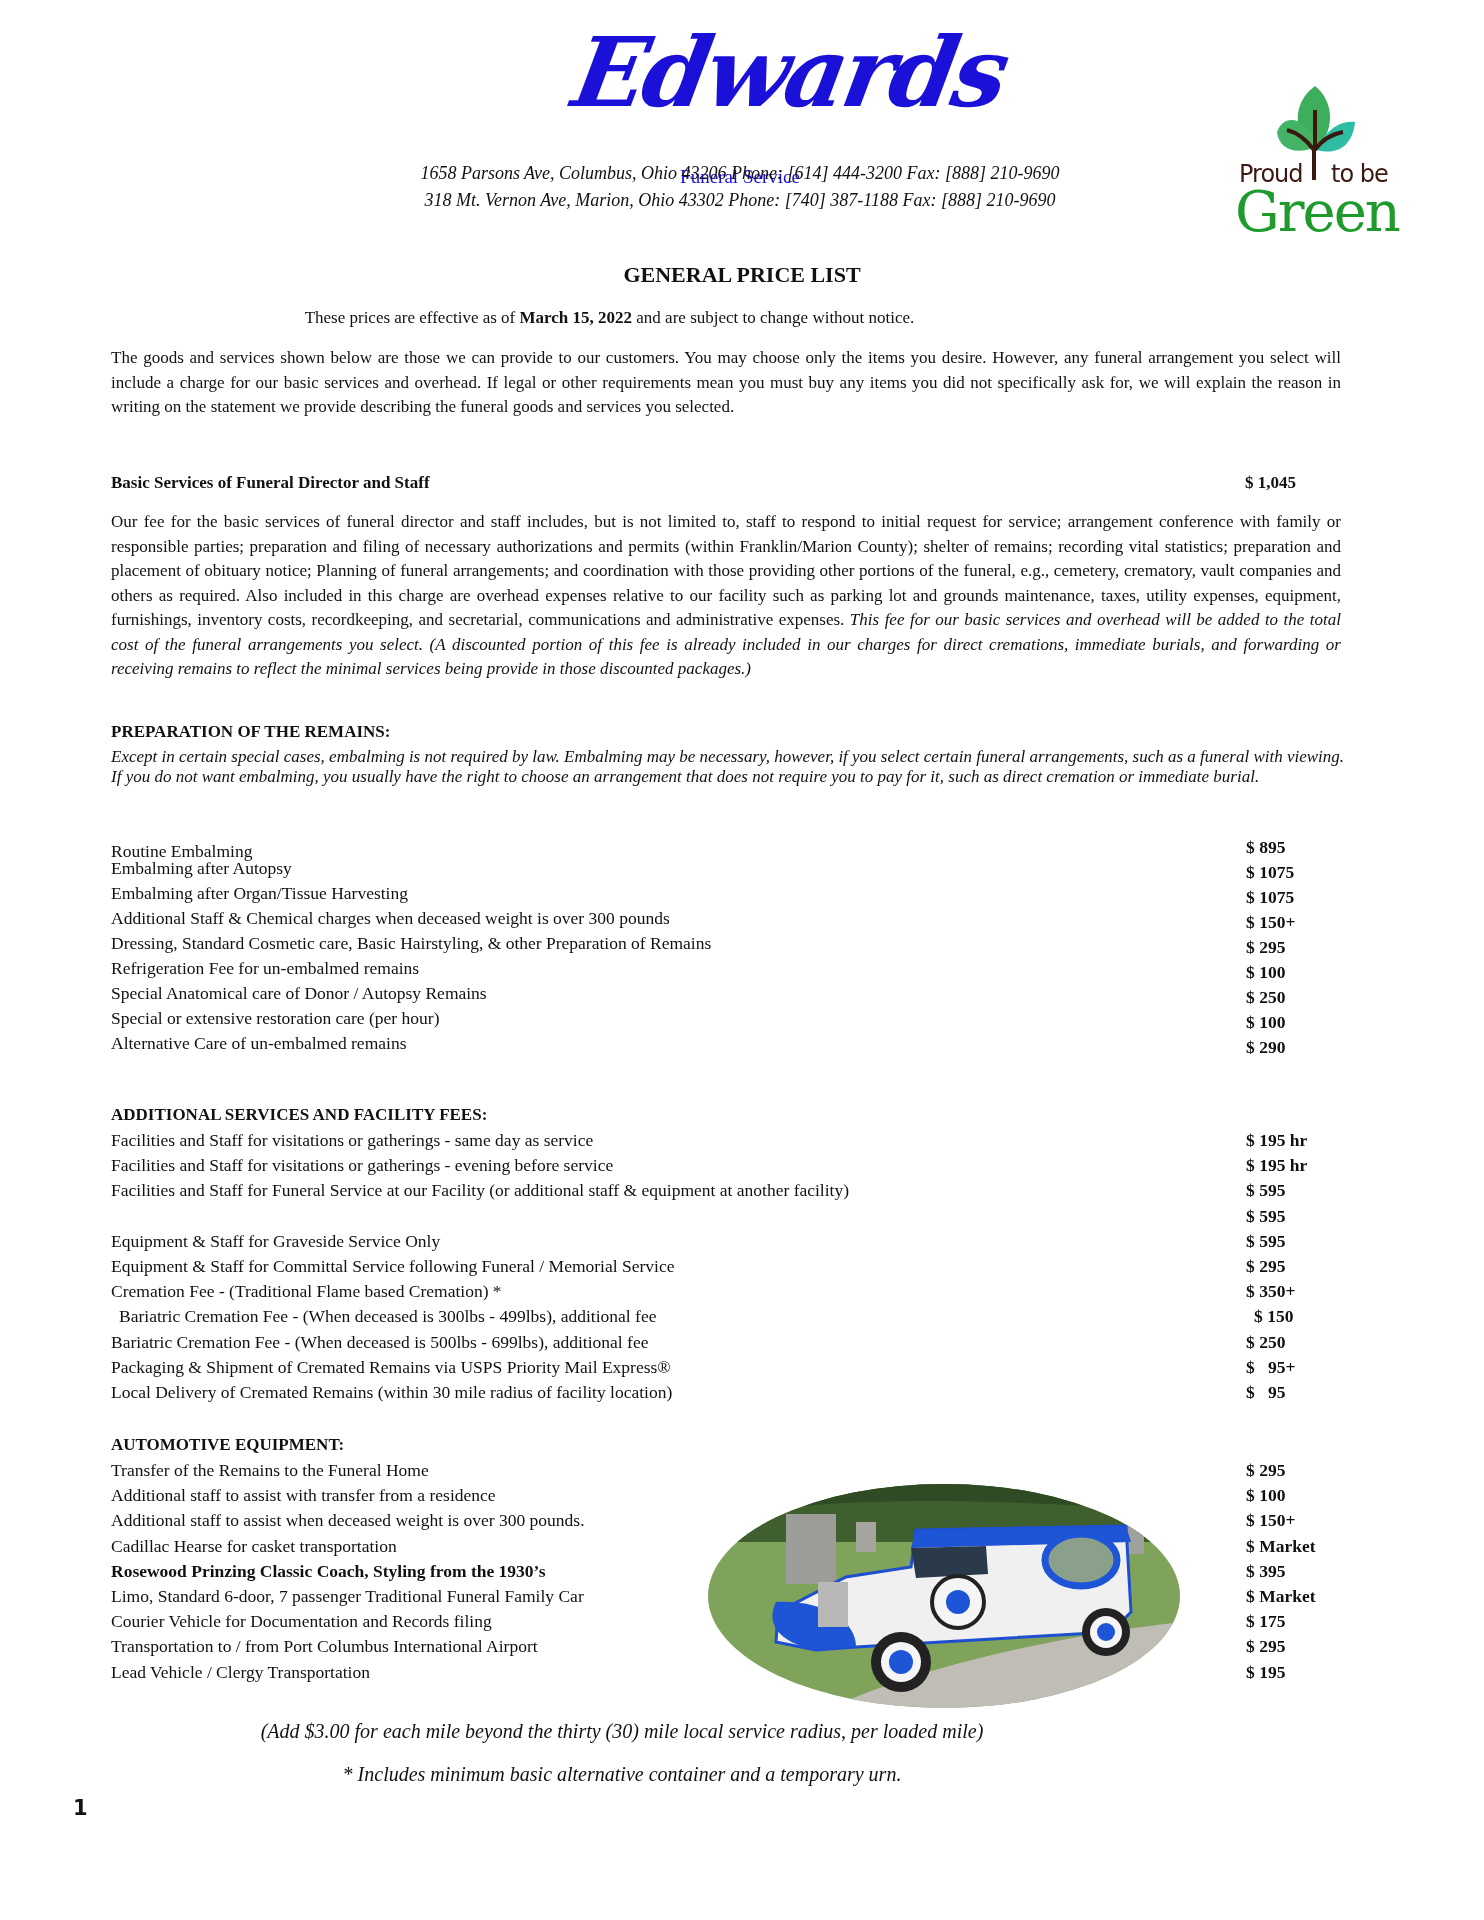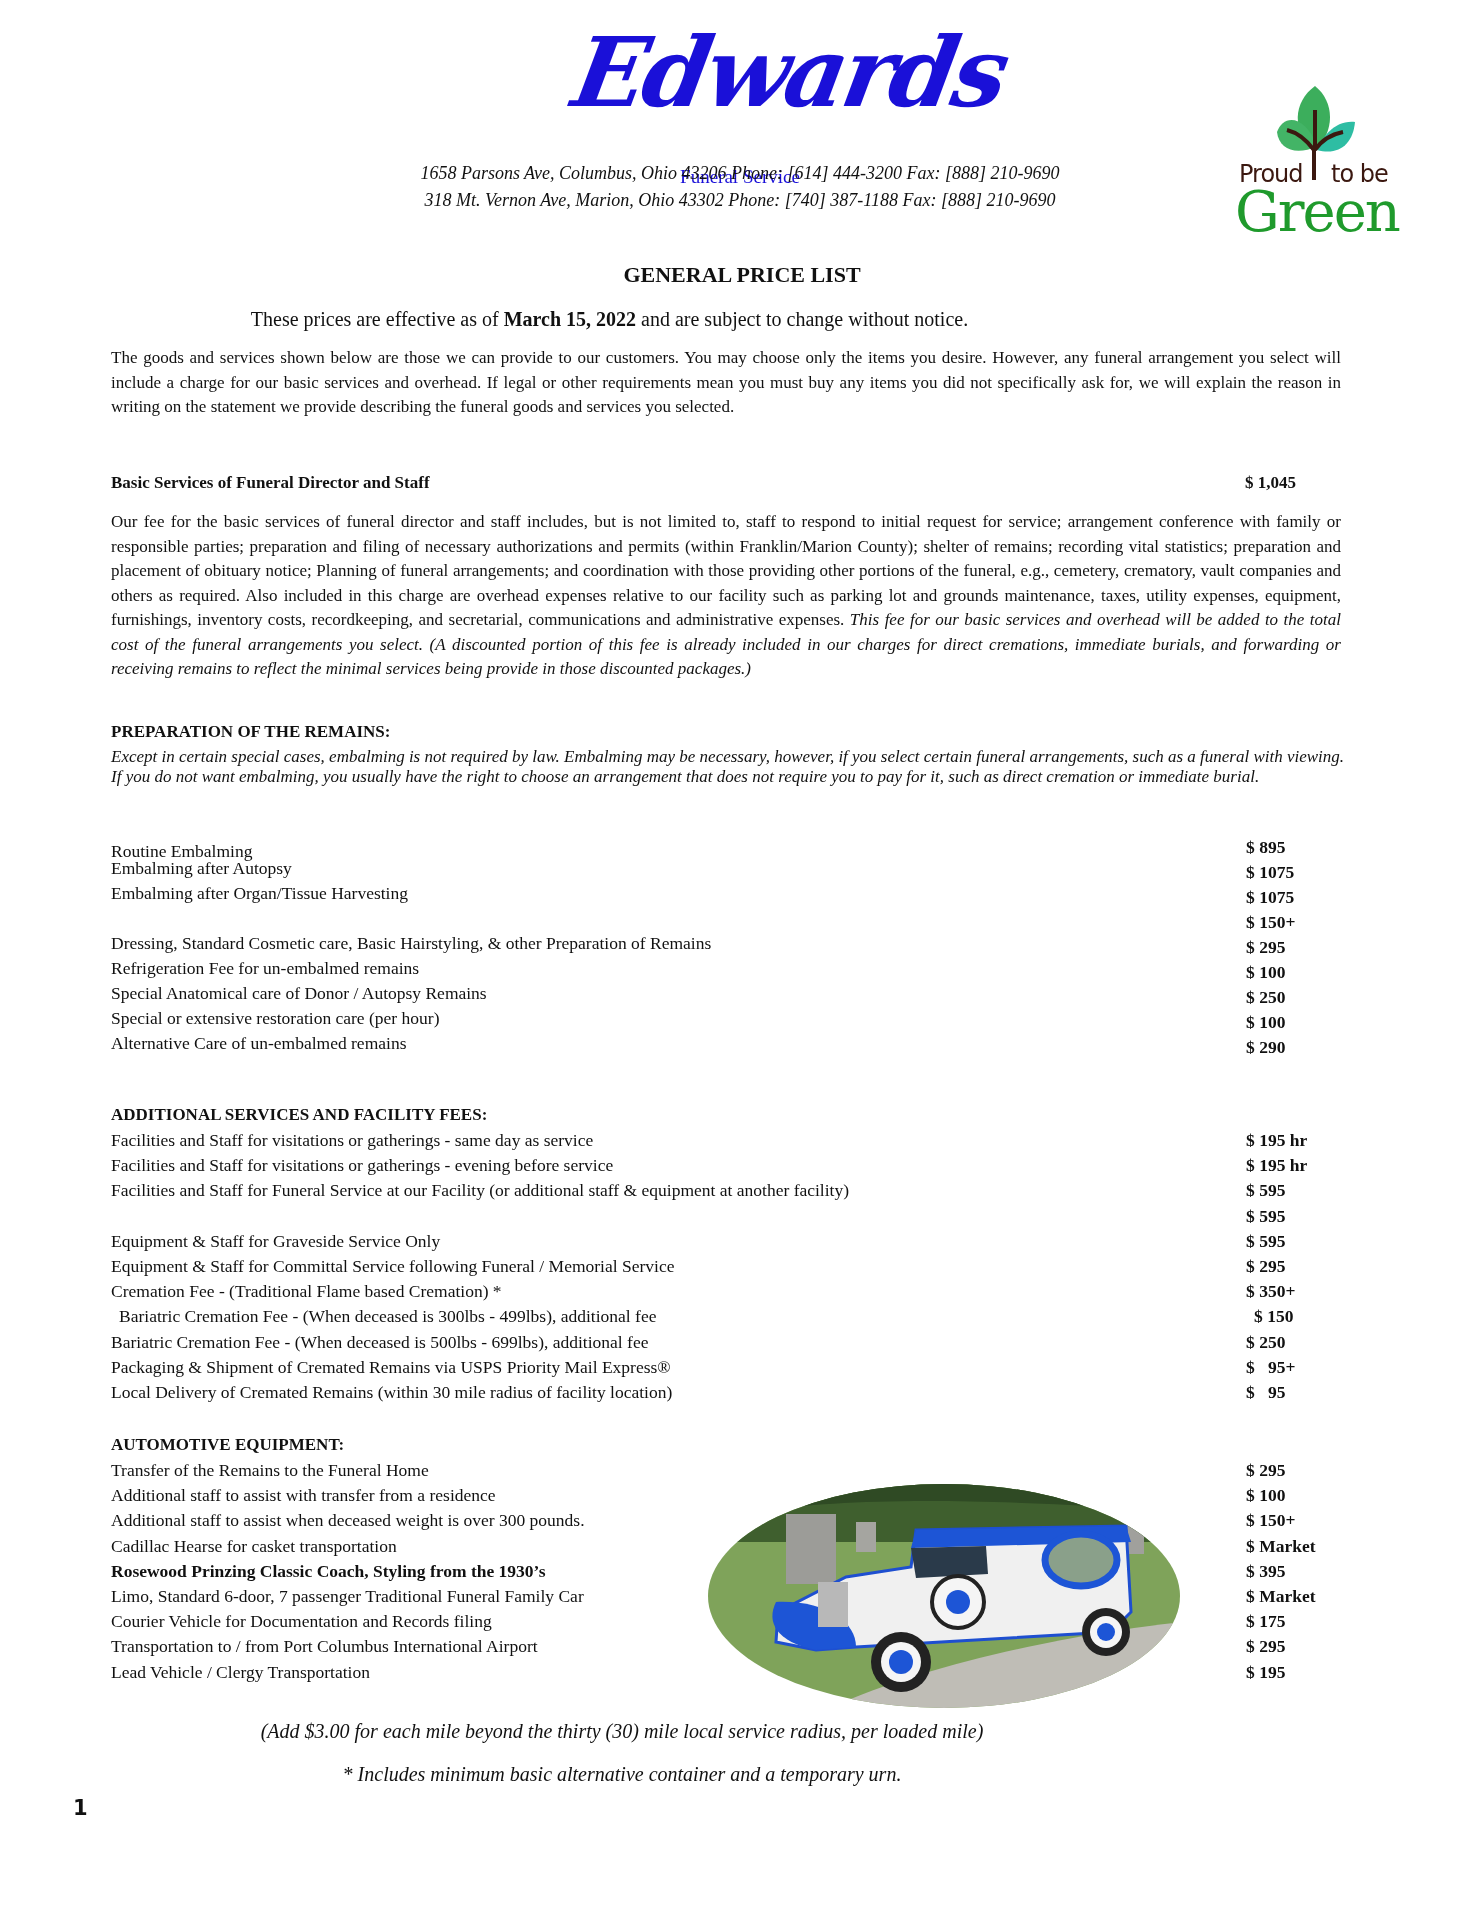--- a/index.html
+++ b/index.html
@@ -12,21 +12,21 @@
      transform:skewX(-10deg); }
   .logo-sub { position:absolute; left:660px; top:120px; width:160px; text-align:center;
      font-size:19px; color:#1a10d8;margin-top:46px; }
   .address { position:absolute; left:300px; width:880px; text-align:center; font-style:italic; font-size:18px; }
   .green-logo { position:absolute; left:1235px; top:80px; width:180px; height:170px; }
   .green-proud { position:absolute; left:4px; top:80px; font-family:"DejaVu Sans", sans-serif; font-size:24px; color:#3b1810; letter-spacing:-1px; }
   .green-tobe { position:absolute; left:96px; top:80px; font-family:"DejaVu Sans", sans-serif; font-size:24px; color:#3b1810; letter-spacing:-1px; }
   .green-word { position:absolute; left:0px; top:102px; font-family:"DejaVu Serif", serif; font-size:56px; color:#1f9a2c; letter-spacing:-2px; line-height:60px; }
   
   .title { position:absolute; left:0; width:1484px; top:262px; text-align:center; font-weight:bold; font-size:22px; }
-  .effective { position:absolute; left:0; width:1219px; top:308px; text-align:center; font-size:20px; }
+  .effective { position:absolute; left:0; width:1219px; top:308px; text-align:center; font-size:17px; }
   .para { position:absolute; left:111px; width:1230px; font-size:17px; line-height:24.5px; text-align:justify; }
   .para .it { font-style:italic; }
   .heading { position:absolute; left:111px; font-weight:bold; font-size:17px; }
   .prep-intro { position:absolute; left:111px; width:1240px; font-style:italic; font-size:17px; line-height:19.5px; }
   .row { position:absolute; left:111px; width:1240px; height:25px; font-size:17.5px; }
   .row .label { position:absolute; left:0; top:0; white-space:nowrap; }
   .row .price { position:absolute; left:1135px; top:0; font-weight:bold; white-space:pre; }
   .row.bold .label { font-weight:bold; }
   .footnote { position:absolute; left:0; width:1244px; text-align:center; font-size:20px;font-style:italic; }
   .page-num { position:absolute; left:73px; top:1796px; font-family:"DejaVu Sans", sans-serif; font-weight:bold; font-size:21px; }
@@ -72,20 +72,21 @@
     </div>
     <div class="row" style="top: 862px;">
       <span class="label" style="top: -4px;">Embalming after Autopsy</span>
       <span class="price">$ 1075</span>
     </div>
     <div class="row" style="top: 887px;">
       <span class="label" style="top: -4px;">Embalming after Organ/Tissue Harvesting</span>
       <span class="price">$ 1075</span>
     </div>
     <div class="row" style="top: 912px;">
+      <span class="label" style="top: -4px;">Additional Staff &amp; Chemical charges when deceased weight is over 300 pounds</span>
       <span class="price">$ 150+</span>
     </div>
     <div class="row" style="top: 937px;">
       <span class="label" style="top: -4px;">Dressing, Standard Cosmetic care, Basic Hairstyling, &amp; other Preparation of Remains</span>
       <span class="price">$ 295</span>
     </div>
     <div class="row" style="top: 962px;">
       <span class="label" style="top: -4px;">Refrigeration Fee for un-embalmed remains</span>
       <span class="price">$ 100</span>
     </div>

